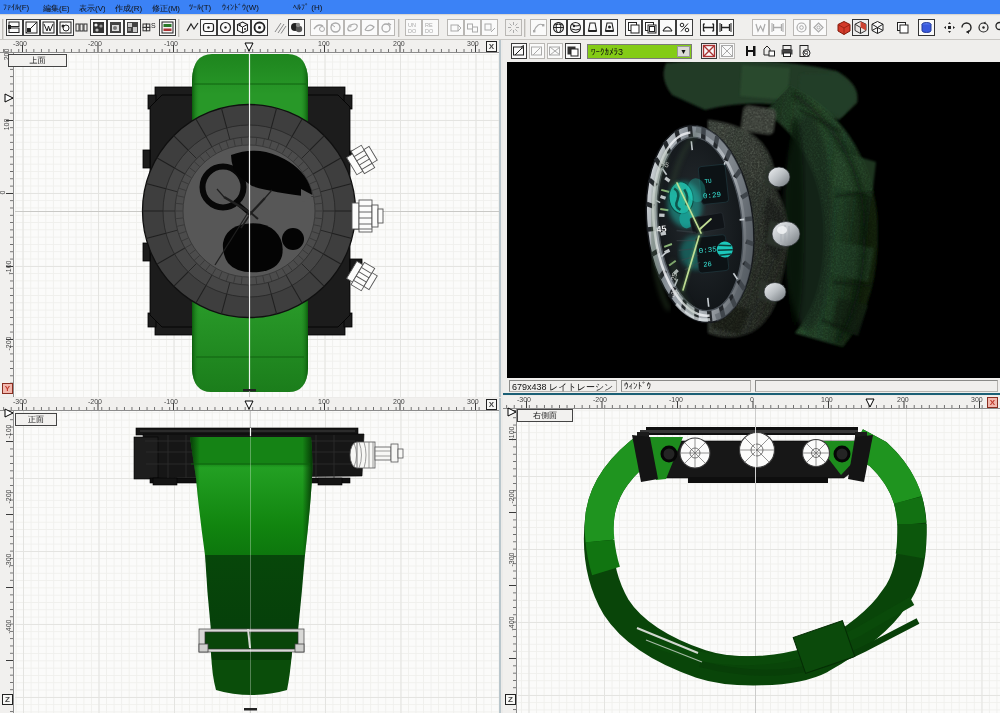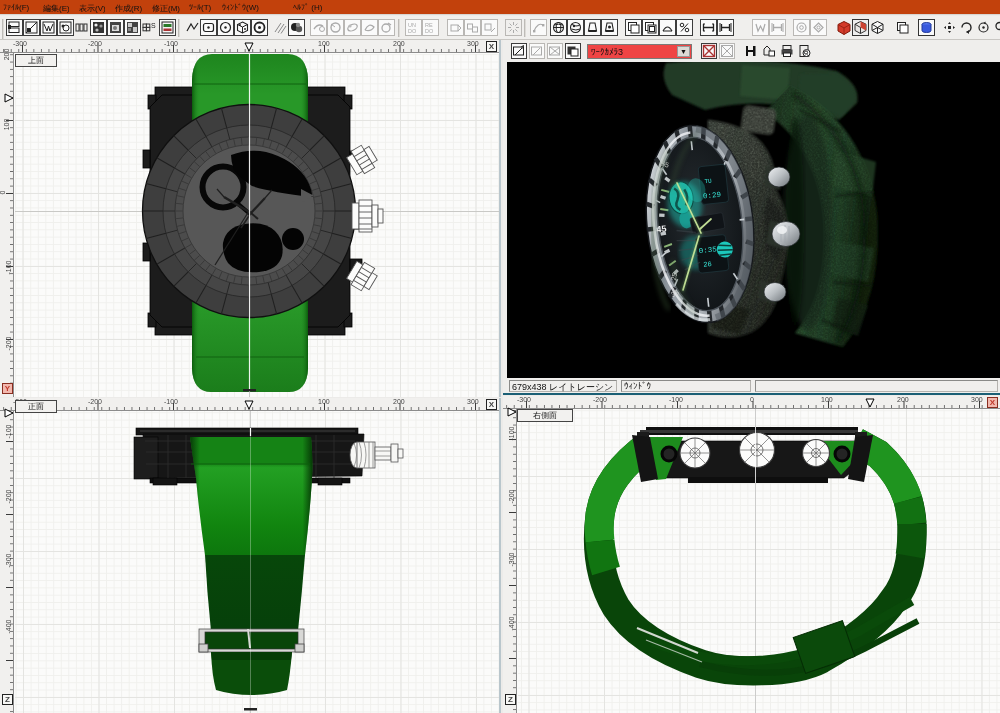--- a/index.html
+++ b/index.html
@@ -1,17 +1,17 @@
 <!DOCTYPE html>
 <html><head><meta charset="utf-8">
 <style>
 *{margin:0;padding:0;box-sizing:border-box}
 html,body{width:1000px;height:713px;overflow:hidden;font-family:"Liberation Sans",sans-serif;background:#ecebe9}
 #app{position:absolute;left:0;top:0;width:1000px;height:713px}
-#menubar{position:absolute;left:0;top:0;width:1000px;height:15px;background:#c2410c;font-size:8px;color:#111;border-bottom:1px solid #d8d6d2}
+#menubar{position:absolute;left:0;top:0;width:1000px;height:15px;background:#3b82f6;font-size:8px;color:#111;border-bottom:1px solid #d8d6d2}
 #menubar span{position:absolute;top:3px;white-space:nowrap;overflow:hidden;height:11px}
 #toolbar{position:absolute;left:0;top:16px;width:1000px;height:24px;background:#f0efed;border-bottom:1px solid #c9c7c3}
 .tbtn{position:absolute;top:3px;width:17px;height:17px;background:#fafafa;border:1px solid #3c3c3c}
 .tbtn.nb{border-color:transparent;background:transparent}
 .tbtn.dis{border-color:#b9b7b4}
 .tbtn svg{position:absolute;left:0;top:0}
 .vsep{position:absolute;top:3px;width:2px;height:18px;background:#dddbd7;border-left:1px solid #bdbbb7}
 
 .vp{position:absolute;background:#fbfbfa}
 .hruler{position:absolute;left:0;top:0;height:13px;width:100%;background:#f1f0ee;border-bottom:1px solid #8c8c8c;font-size:7px;color:#444}
@@ -400,21 +400,21 @@
     <span class="lbl" style="top:-2px">200</span>
         <span class="lbl" style="top:68px">100</span>
         <span class="lbl" style="top:136px">0</span>
         <span class="lbl" style="top:211px">-100</span>
         <span class="lbl" style="top:287px">-200</span>
     <svg width="14" height="10" style="position:absolute;left:2px;top:40px">
           <path d="M3 1 L3 9 L11 5 Z" fill="#fff" stroke="#000" stroke-width="1"></path>
         </svg>
     <span class="axbox" style="left:2px;bottom:3px;width:11px;height:11px;color:#c0392b;border-color:#8a2d20;background:#f2b8ae">Y</span>
   </div>
-  <div class="tab" style="left:15px;top:14px;width:42px">上面</div>
+  <div class="tab" style="left:8px;top:14px;width:59px">上面</div>
   <div class="grid" style="left:15px;top:14px;right:0;bottom:0;background-position:7.5px 66px,7.5px 66px,0 44px,0.2px 0">
     <svg width="486" height="343" style="position:absolute;left:0;top:0">
     <defs>
       <linearGradient id="strap1" x1="0" y1="0" x2="0" y2="1">
         <stop offset="0" stop-color="#1e851e"></stop>
               <stop offset="0.12" stop-color="#289828"></stop>
               <stop offset="0.75" stop-color="#289828"></stop>
               <stop offset="1" stop-color="#1b7d1b"></stop>
       </linearGradient>
       <linearGradient id="strapEdge" x1="0" y1="0" x2="1" y2="0">
@@ -642,21 +642,21 @@
             <rect x="1.5" y="3" width="10" height="8" fill="none" stroke="#aaa"></rect>
             <path d="M2 3 L12 11 M12 3 L2 11" stroke="#aaa"></path>
           </svg>
         </div>
     <div class="tbtn" style="top:3px;left:62px;width:16px;height:16px">
           <svg width="14" height="14">
             <rect x="1.5" y="2.5" width="8" height="8" fill="#333"></rect>
             <rect x="5" y="5" width="7" height="7" fill="#fff" stroke="#222"></rect>
           </svg>
         </div>
-    <div style="position:absolute;left:84px;top:4px;width:105px;height:15px;background:#ef4444;border:1px solid #7a7a78;font-size:9px;color:#111;line-height:14px;padding-left:3px;overflow:hidden">ﾜｰｸｶﾒﾗ3<span style="position:absolute;right:1px;top:1px;width:13px;height:11px;background:#dcdad6;border:1px solid #999;text-align:center;line-height:10px;font-size:7px">▼</span></div>
+    <div style="position:absolute;left:84px;top:4px;width:105px;height:15px;background:#84cc16;border:1px solid #7a7a78;font-size:9px;color:#111;line-height:14px;padding-left:3px;overflow:hidden">ﾜｰｸｶﾒﾗ3<span style="position:absolute;right:1px;top:1px;width:13px;height:11px;background:#dcdad6;border:1px solid #999;text-align:center;line-height:10px;font-size:7px">▼</span></div>
     <div class="tbtn" style="top:3px;left:198px;width:16px;height:16px">
           <svg width="14" height="14">
             <rect x="1.5" y="1.5" width="11" height="11" fill="none" stroke="#a33" stroke-width="1.4"></rect>
             <path d="M2 2 L12 12 M12 2 L2 12" stroke="#a33" stroke-width="1.4"></path>
           </svg>
         </div>
     <div class="tbtn dis" style="top:3px;left:216px;width:16px;height:16px">
           <svg width="14" height="14">
             <rect x="1.5" y="1.5" width="11" height="11" fill="none" stroke="#aaa"></rect>
             <path d="M2 2 L12 12 M12 2 L2 12" stroke="#aaa"></path>
@@ -900,21 +900,21 @@
         <div class="ticksv" style="background-position:0 30px,4px 1px"></div>
     <span class="lbl" style="top:17px">-100</span>
         <span class="lbl" style="top:82px">-200</span>
         <span class="lbl" style="top:146px">-300</span>
         <span class="lbl" style="top:212px">-400</span>
     <svg width="14" height="10" style="position:absolute;left:2px;top:-3px">
           <path d="M3 1 L3 9 L11 5 Z" fill="#fff" stroke="#000" stroke-width="1"></path>
         </svg>
     <span class="axbox" style="left:2px;bottom:8px;width:11px;height:11px">Z</span>
   </div>
-  <div class="tab" style="left:15px;top:2px;width:42px">正面</div>
+  <div class="tab" style="left:15px;top:15px;width:42px">正面</div>
   <div class="grid" style="left:15px;top:13px;right:0;bottom:0;background-position:8px 67px,8px 67px,0.5px 1.3px,0.5px 1.3px">
     <svg width="486" height="302" style="position:absolute;left:0;top:0">
     <defs>
       <linearGradient id="strapF" x1="0" y1="0" x2="0" y2="1">
         <stop offset="0" stop-color="#158315"></stop>
               <stop offset="0.22" stop-color="#158315"></stop>
               <stop offset="0.26" stop-color="#23a023"></stop>
               <stop offset="0.75" stop-color="#11850f"></stop>
               <stop offset="1" stop-color="#0d770d"></stop>
       </linearGradient>

